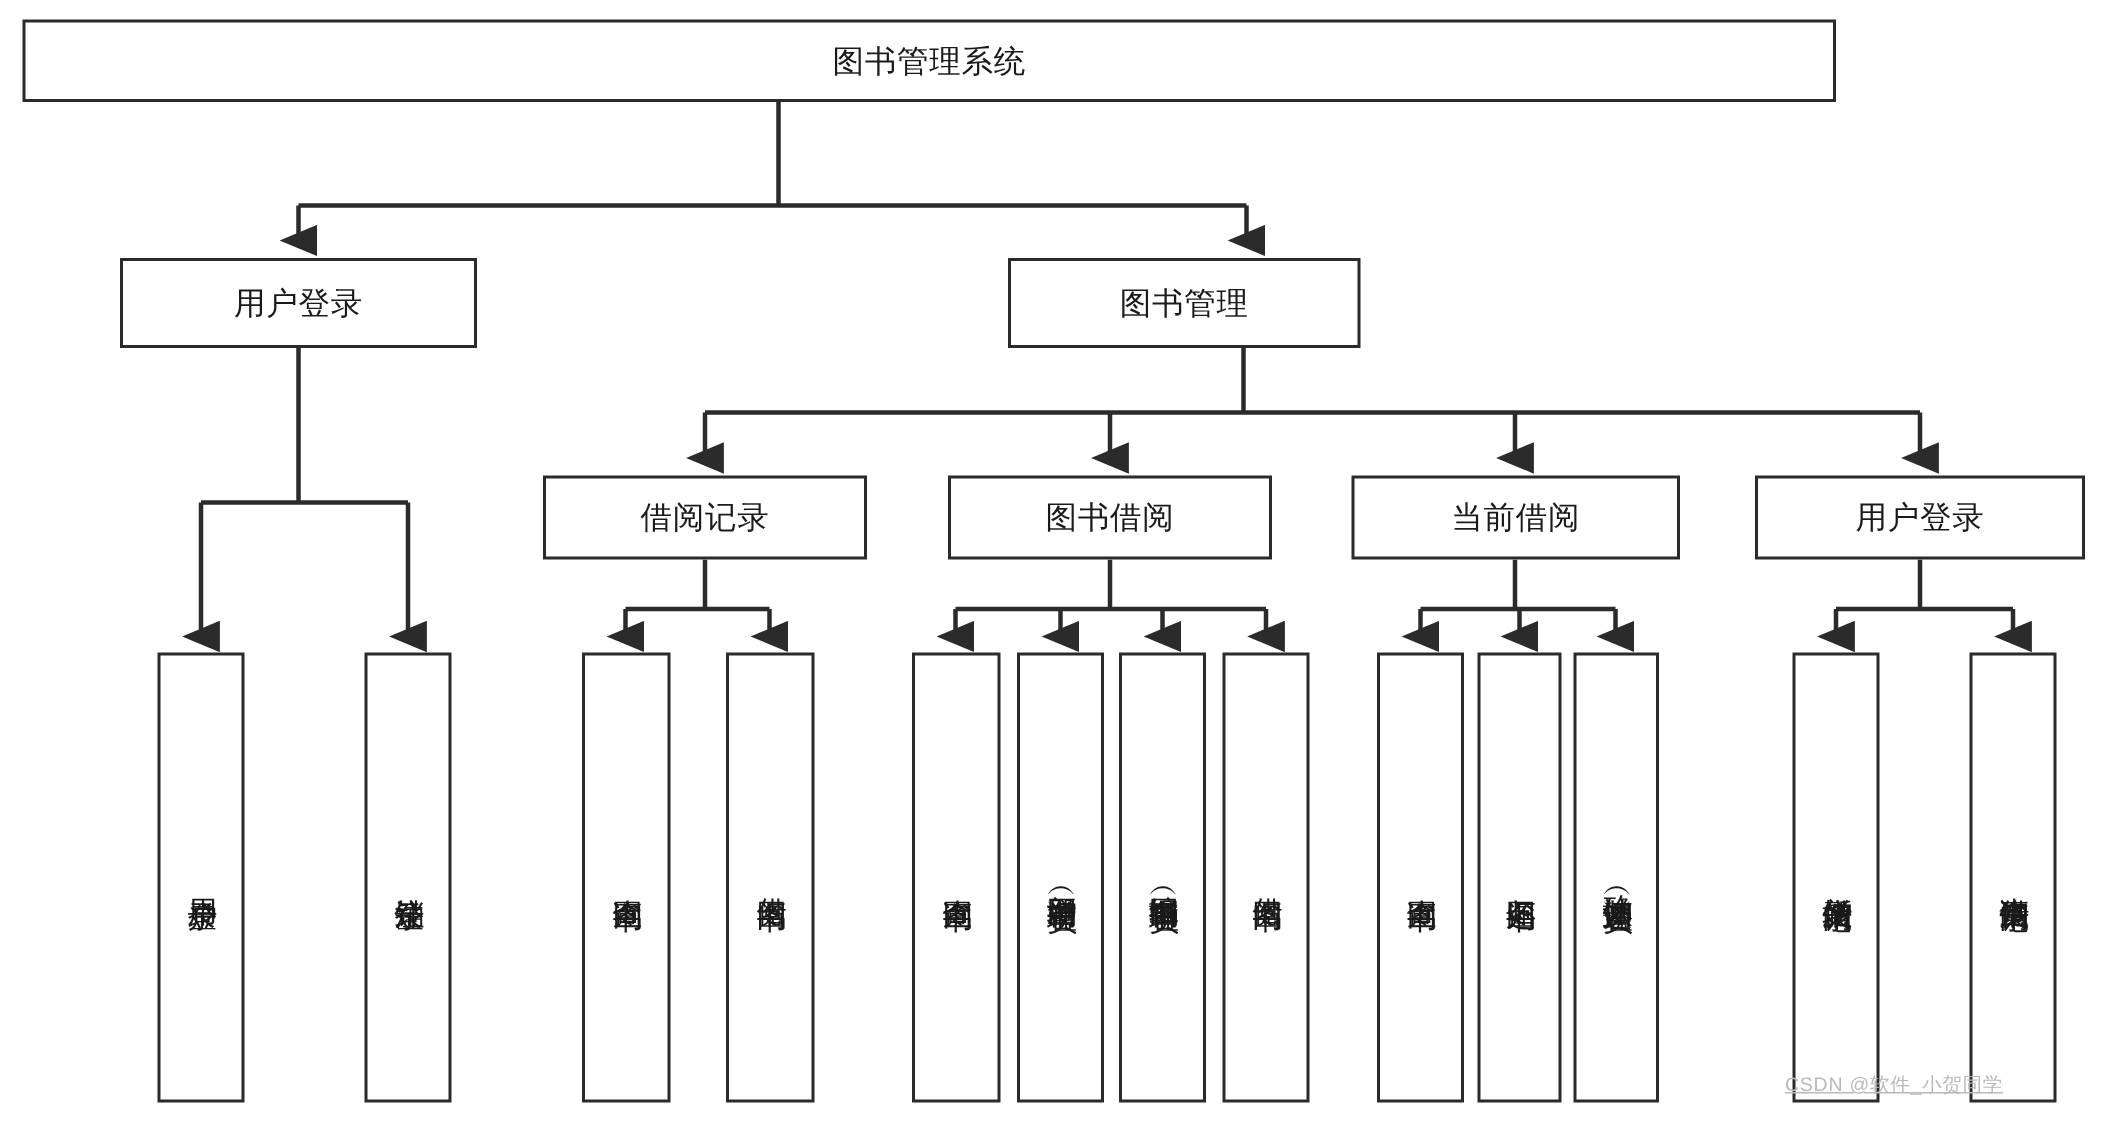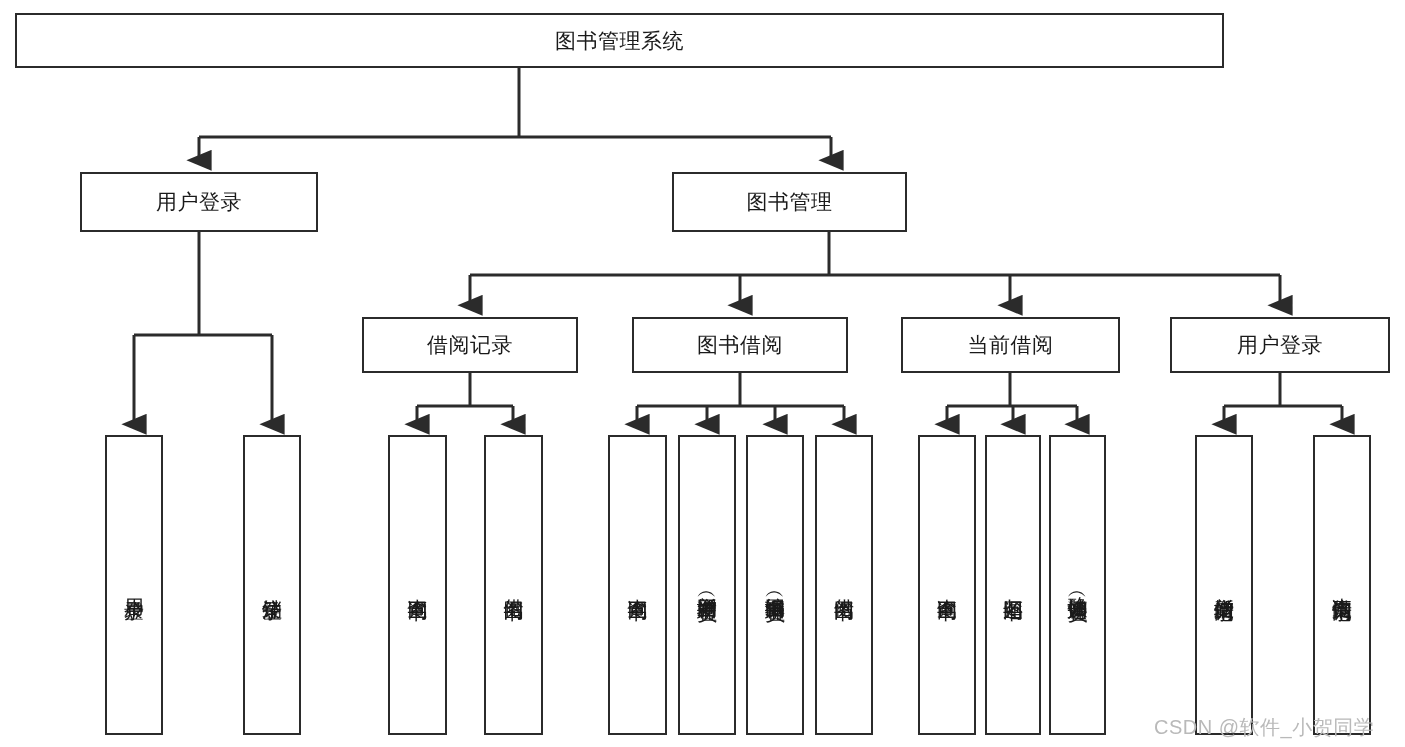--- a/index.html
+++ b/index.html
@@ -46,27 +46,28 @@
     font-size: 20px;
     writing-mode: vertical-rl;
     text-orientation: upright;
     line-height: 1.05;
     letter-spacing: 1px;
     padding: 6px 0;
     text-align: center;
   }
   .watermark {
     position: absolute;
-    left: 1154px;
+    left: 1190px;
     top: 714px;
-    font-size: 20px;
+    font-size: 13px;
     color: #b9b9b9;
     white-space: nowrap;
     z-index: 5;
     letter-spacing: 0.5px;
+    text-decoration: underline;
   }
 </style>
 </head>
 <body>
 
 <div id="diagram-root">
 
   <svg id="edge-layer" viewBox="0 0 1405 747" width="1405" height="747" xmlns="http://www.w3.org/2000/svg">
     <defs>
       <marker id="arrowhead" markerWidth="9" markerHeight="9" refX="3.4" refY="4.2" orient="auto" markerUnits="strokeWidth">

